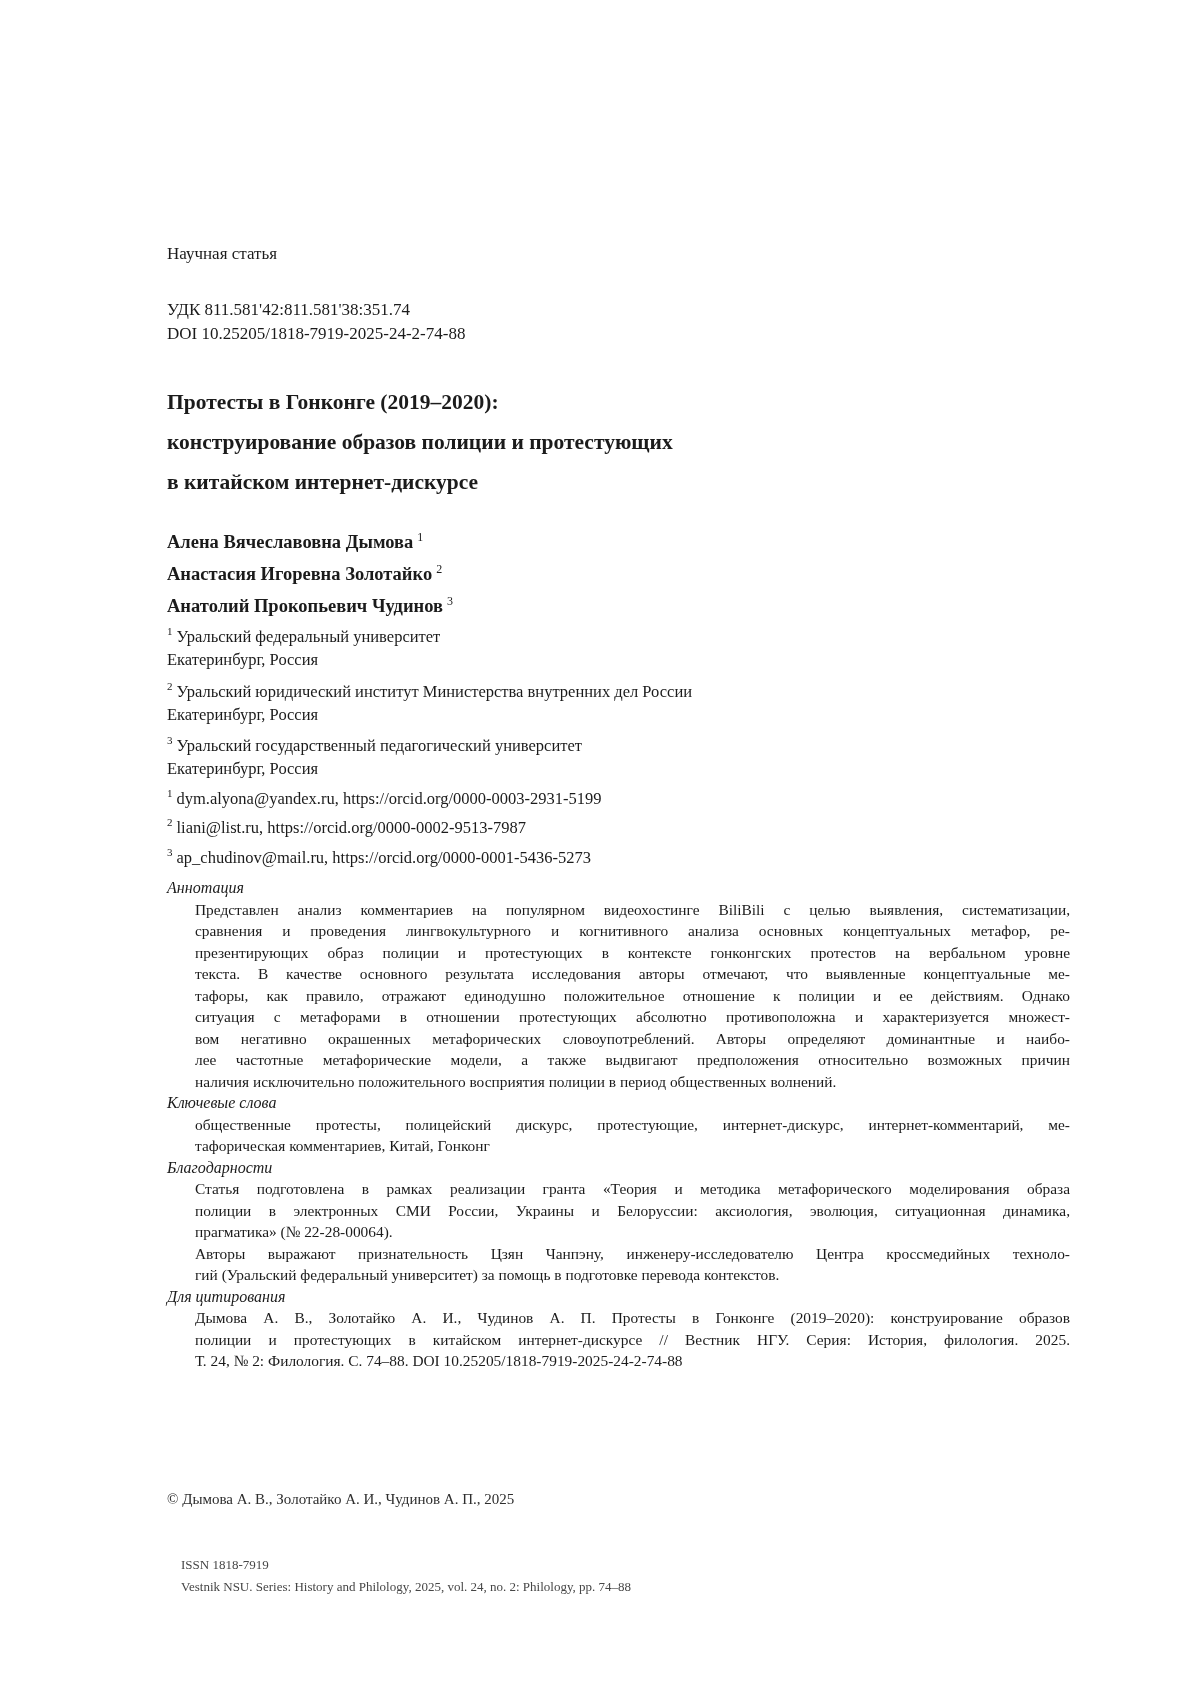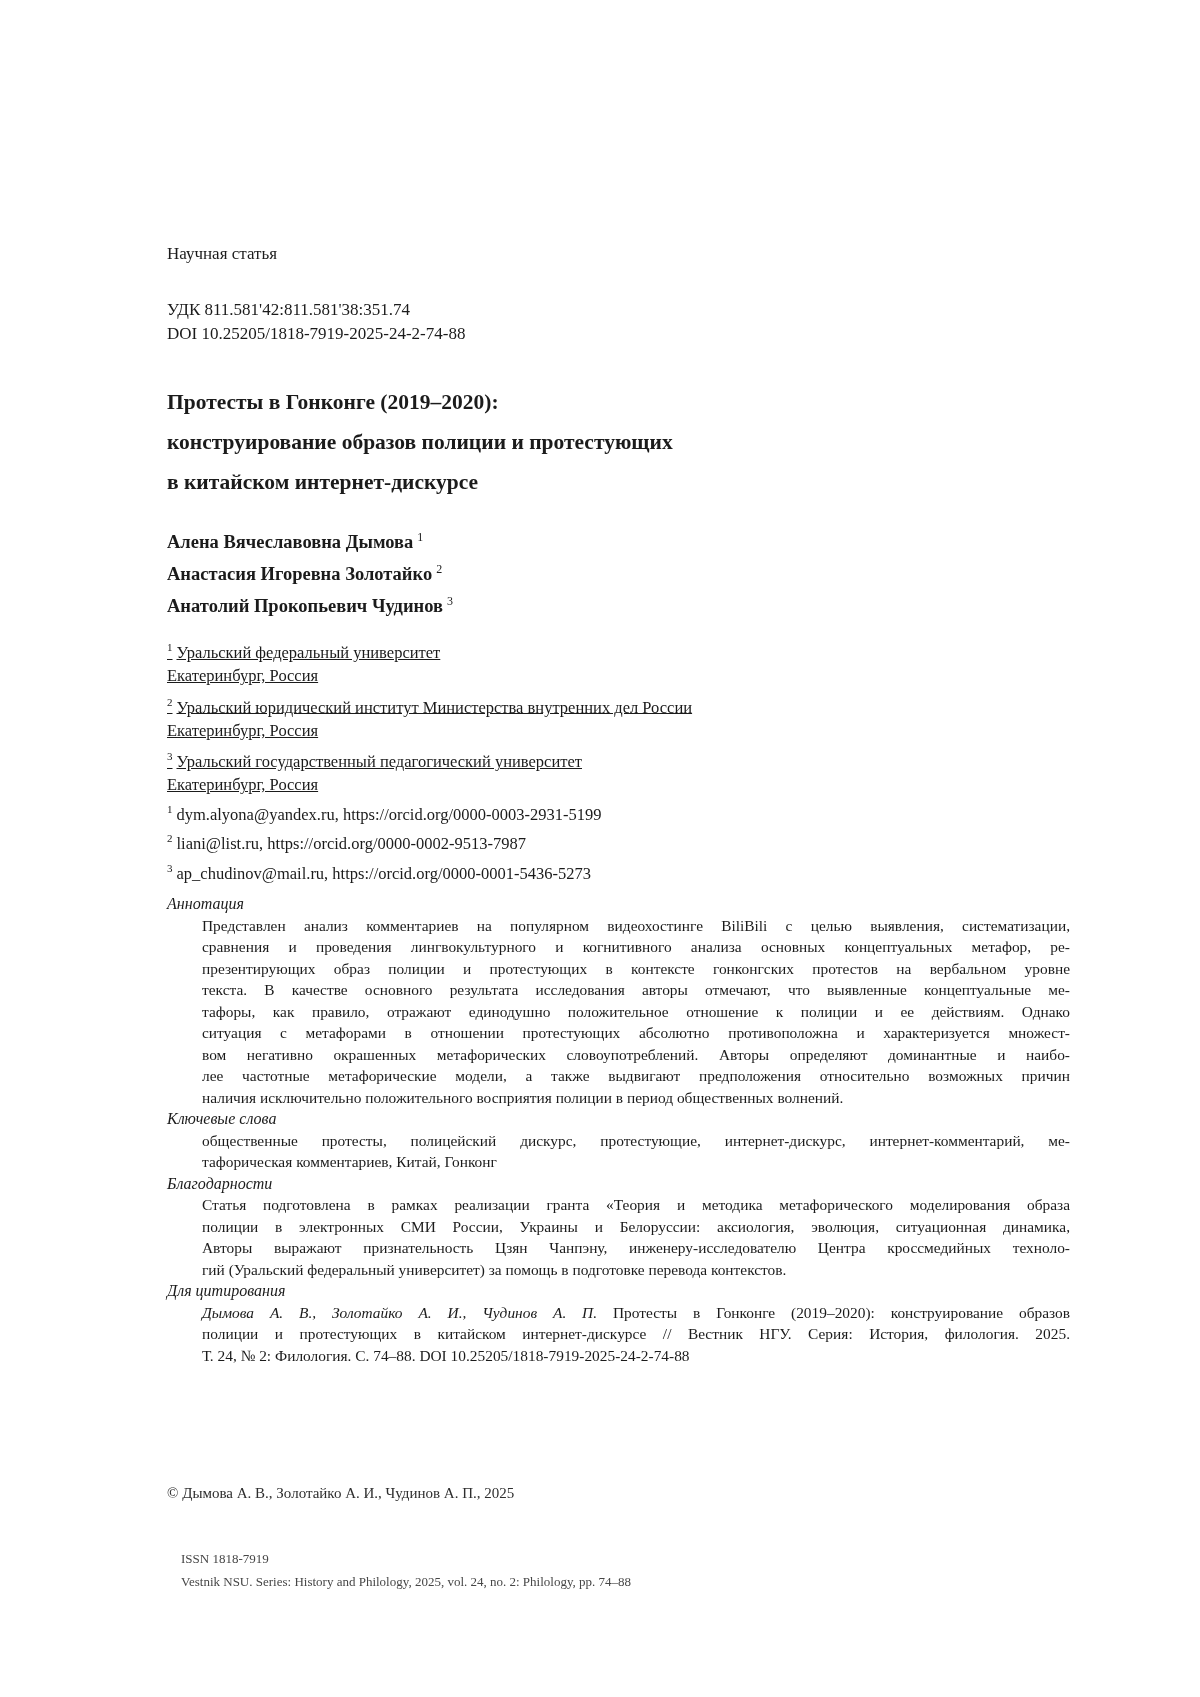--- a/index.html
+++ b/index.html
@@ -17,34 +17,34 @@
 
   .article-type { font-size:17px; line-height:22px; }
 
   .meta { margin-top:33px; font-size:17px; line-height:24px; }
 
   .title { margin:36px 0 0 0; font-size:21.5px; font-weight:bold; line-height:40px; }
 
   .authors { margin-top:22px; font-size:18.5px; font-weight:bold; line-height:27px; }
   .authors sup { font-weight:normal; font-size:12px; margin-left:4px; }
 
-  .affils { margin-top:16px; font-size:16.5px;text-decoration:underline; }
+  .affils { font-size:16.5px; }
   .affil { line-height:23.5px; }
   .affil + .affil { margin-top:3px; }
   .affil sup, .contact sup { font-size:11px; margin-right:4px; }
 
   .contacts { margin-top:0; font-size:16.5px; }
   .contact { line-height:25px; }
 
   .sections { margin-top:8px; font-size:15.4px; line-height:21.5px; }
   .sec-heading { font-style:italic; font-size:16px; line-height:21.5px; }
-  .sec-body { margin-left:35px; }
+  .sec-body { margin-left:28px; }
   .jline { line-height:21.5px; }
   .jline.stretch { text-align:justify; text-align-last:justify; }
-  .seg-i { font-style:italic; }
+  .seg-i { }
 
   .copyright { margin-top:117px; font-size:15px; color:#2e2e2e; line-height:20px; }
 
   .footer { margin-top:45px; font-size:13px; line-height:22.5px; color:#464646;margin-left:14px; }
 </style>
 </head>
 <body>
 
 <div class="page">
   <div class="content">
@@ -109,20 +109,21 @@
           <div class="sec-body">
             <div class="jline stretch">общественные протесты, полицейский дискурс, протестующие, интернет-дискурс, интернет-комментарий, ме-</div>
             <div class="jline">тафорическая комментариев, Китай, Гонконг</div>
           </div>
         </div>
         <div class="section">
           <div class="sec-heading">Благодарности</div>
           <div class="sec-body">
             <div class="jline stretch">Статья подготовлена в рамках реализации гранта «Теория и методика метафорического моделирования образа</div>
             <div class="jline stretch">полиции в электронных СМИ России, Украины и Белоруссии: аксиология, эволюция, ситуационная динамика,</div>
+            <div class="jline">прагматика» (№ 22-28-00064).</div>
           </div>
           <div class="sec-body">
             <div class="jline stretch">Авторы выражают признательность Цзян Чанпэну, инженеру-исследователю Центра кроссмедийных техноло-</div>
             <div class="jline">гий (Уральский федеральный университет) за помощь в подготовке перевода контекстов.</div>
           </div>
         </div>
         <div class="section">
           <div class="sec-heading">Для цитирования</div>
           <div class="sec-body">
             <div class="jline stretch"><span class="seg-i">Дымова А. В., Золотайко А. И., Чудинов А. П.</span><span> Протесты в Гонконге (2019–2020): конструирование образов</span></div>

